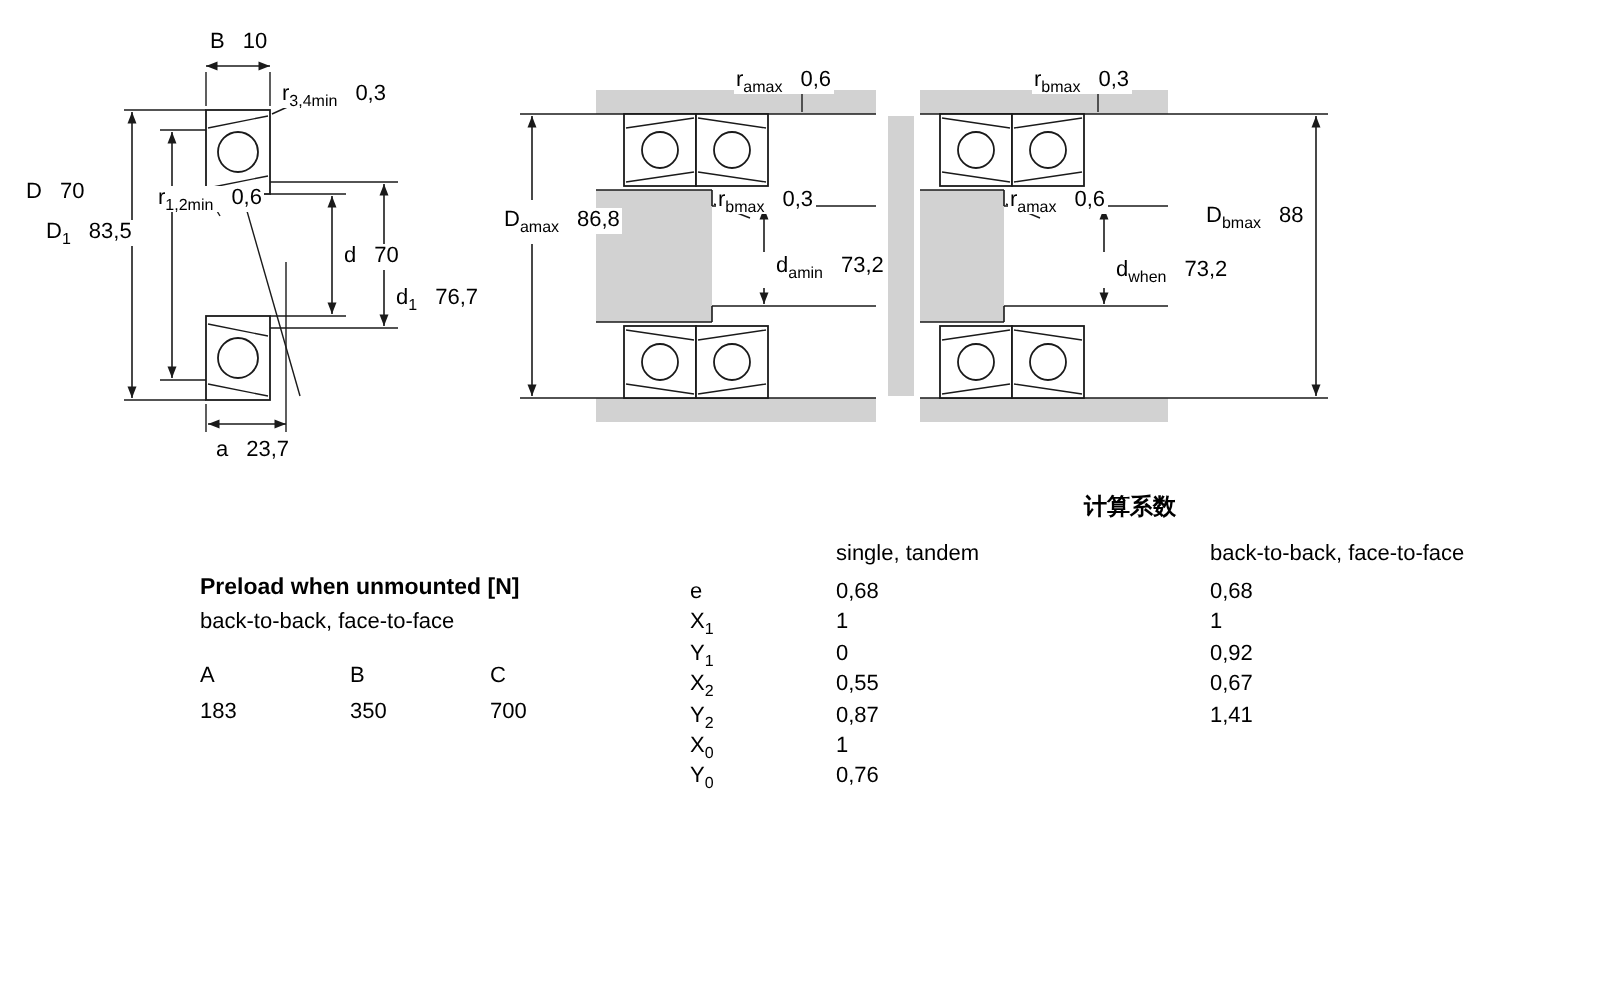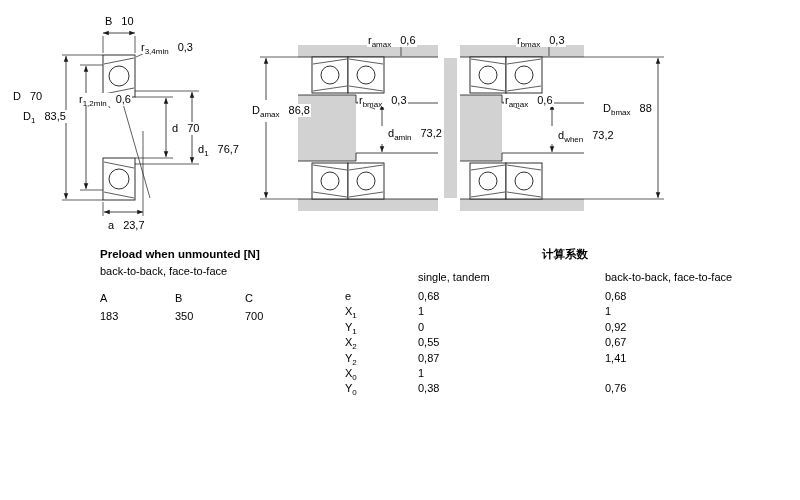--- a/index.html
+++ b/index.html
@@ -16,21 +16,21 @@
   svg .grey { fill:#d2d2d2; stroke:none; }
 
   .dim-label {
     position:absolute; font-size:11px; line-height:13px;
     white-space:nowrap; background:#fff; padding:0 1px;
   }
   .dim-label sub { font-size:8px; line-height:0; }
   .dim-label .dv { margin-left:9px; }
 
   .preload { position:absolute; left:100px; top:248px; width:235px; font-size:11px; }
-  .preload-title { font-weight:bold; font-size:11.5px; line-height:13px; }
+  .preload-title { font-weight:bold; font-size:11.5px; line-height:13px;margin-top:40px; }
   .preload-sub { margin-top:4px; line-height:13px; }
   .preload-headers, .preload-values { display:flex; line-height:13px; }
   .preload-headers { margin-top:14px; }
   .preload-values  { margin-top:5px; }
   .pc0 { width:75px; } .pc1 { width:70px; } .pc2 { flex:1; }
 
   .factors { position:absolute; left:345px; top:248px; width:440px; font-size:11px; }
   .factors-title { font-weight:bold; font-size:11.5px; line-height:13px;text-align:center; }
   .factor-headers { display:flex; margin-top:10px; line-height:13px; }
   .fh-spacer { width:73px; }
@@ -249,19 +249,18 @@
         <span class="f-label"><span>Y</span><sub>2</sub></span>
         <span class="f-v1">0,87</span>
         <span class="f-v2">1,41</span>
       </div>
       <div class="factor-row">
         <span class="f-label"><span>X</span><sub>0</sub></span>
         <span class="f-v2">1</span>
       </div>
       <div class="factor-row">
         <span class="f-label"><span>Y</span><sub>0</sub></span>
-        <span class="f-v1">0,38</span>
         <span class="f-v2">0,76</span>
       </div>
     </div>
   </div>
 
 </div>
 
 </body></html>

